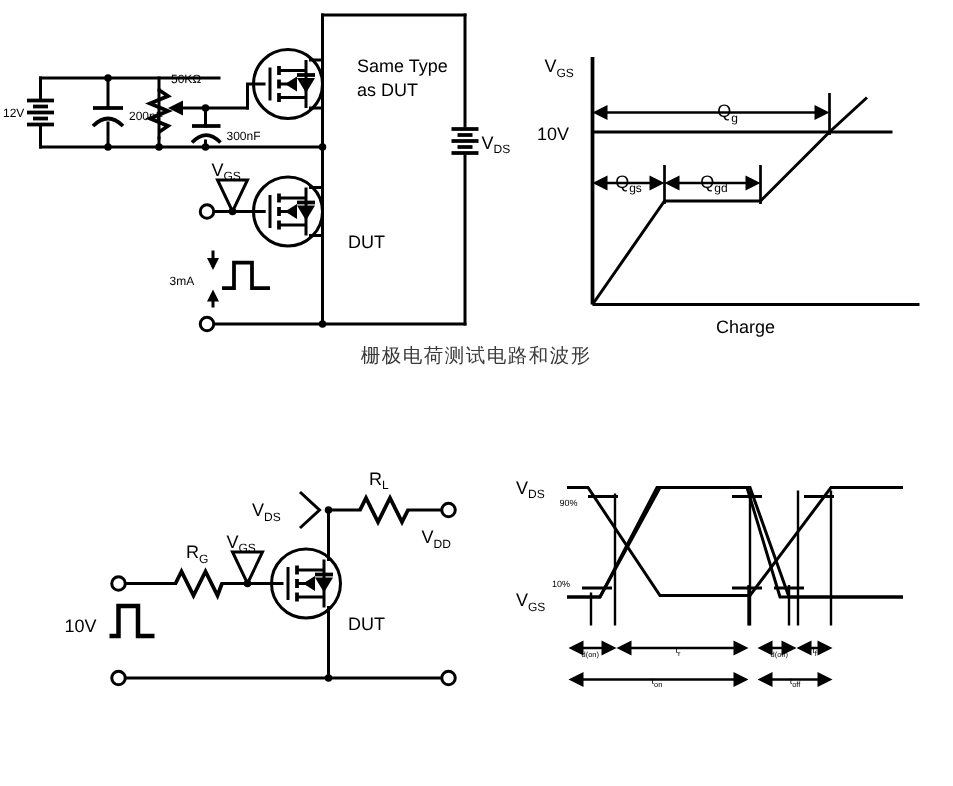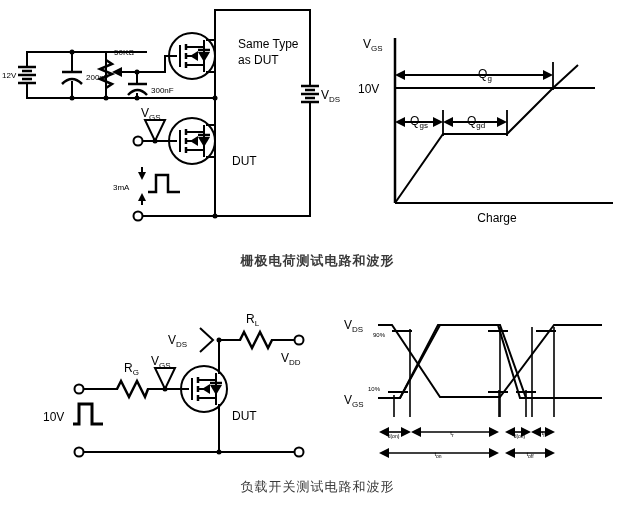--- a/index.html
+++ b/index.html
@@ -1,20 +1,20 @@
 <!DOCTYPE html>
 <html><head>
 <meta charset="utf-8">
 <style>
   html,body{margin:0;padding:0;background:#ffffff;}
   body{width:635px;height:524px;font-family:"Liberation Sans",sans-serif;color:#000;overflow:hidden;}
   #stage{position:relative;width:635px;height:524px;}
   svg{display:block;}
   .cap{position:absolute;width:100%;text-align:center;font-size:13px;color:#3a3a3a;letter-spacing:1px;}
-  #cap1{top:252px;font-weight:bold;}
+  #cap1{top:228px;}
   #cap2{top:478px;}
   text{font-family:"Liberation Sans",sans-serif;fill:#000;}
   .lbl{font-size:12px;}
   .lbl-sm{font-size:8px;}
   .lbl-xs{font-size:6px;}
   .sub{font-size:8px;}
   .wire{stroke:#000;fill:none;}
 </style>
 </head>
 <body>
@@ -369,15 +369,14 @@
   <text class="lbl-xs" x="98" y="151" text-anchor="middle"><tspan>t</tspan><tspan dy="2" font-size="5">on</tspan></text>
 
   <g>
     <line x1="168" y1="148" x2="212" y2="148" stroke="#000" stroke-width="1.6"></line>
     <polygon points="165,148 175,143 175,153" fill="#000"></polygon>
     <polygon points="215,148 205,143 205,153" fill="#000"></polygon>
   </g>
   <text class="lbl-xs" x="190" y="151" text-anchor="middle"><tspan>t</tspan><tspan dy="2" font-size="5">off</tspan></text>
 </svg>
 
-<div class="cap" id="cap2">负载开关测试电路和波形</div>
 
 </div>
 
 </body></html>

